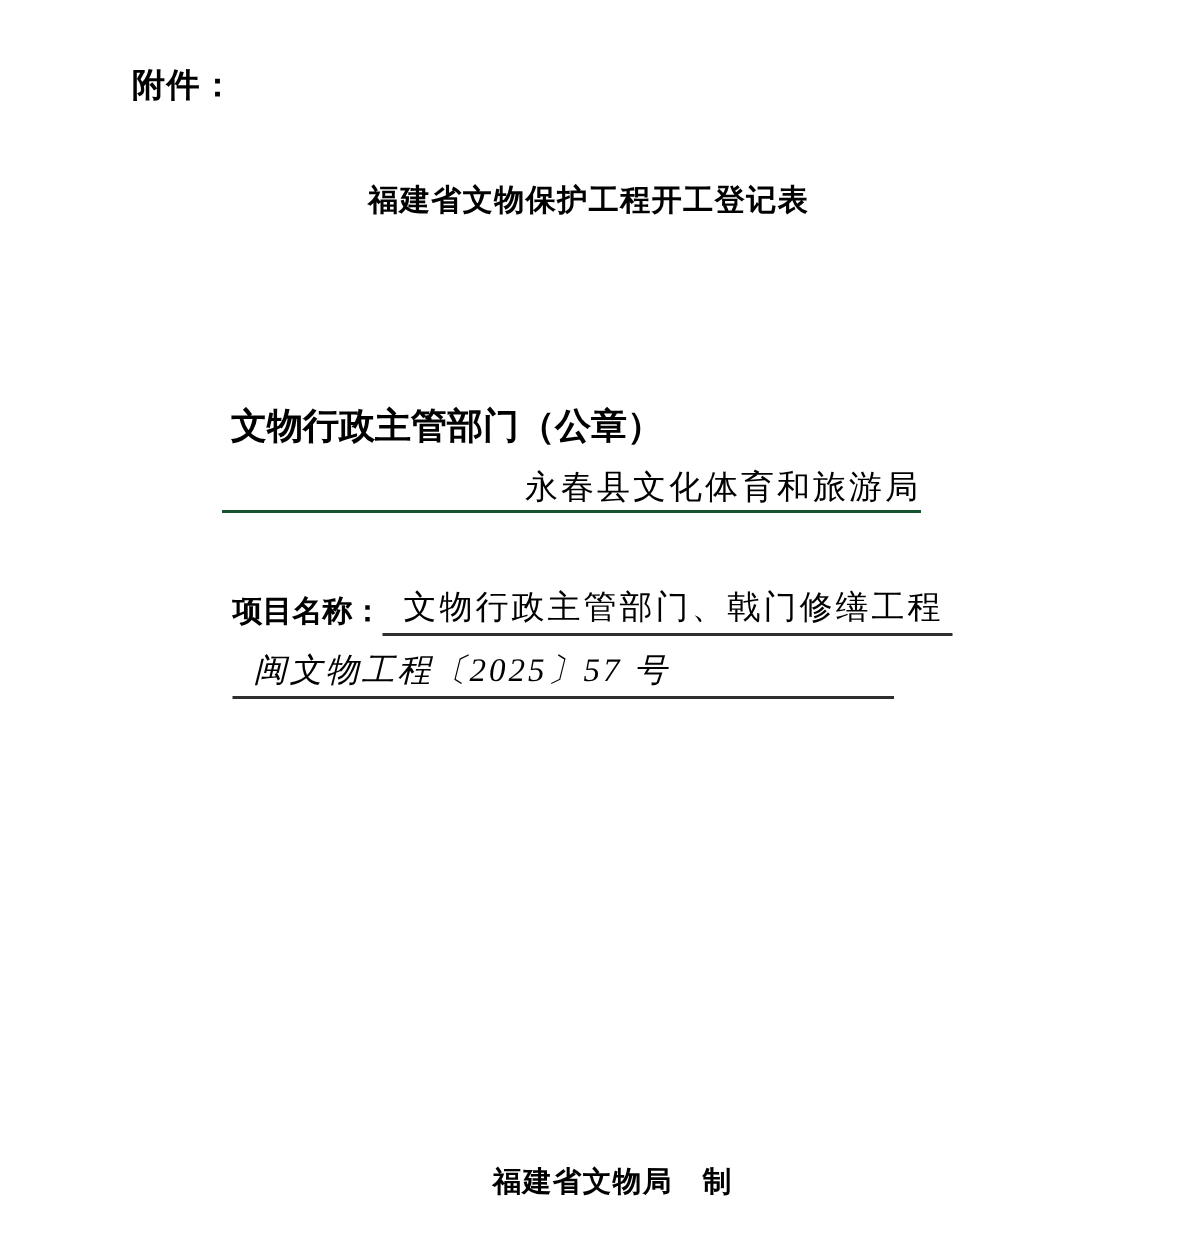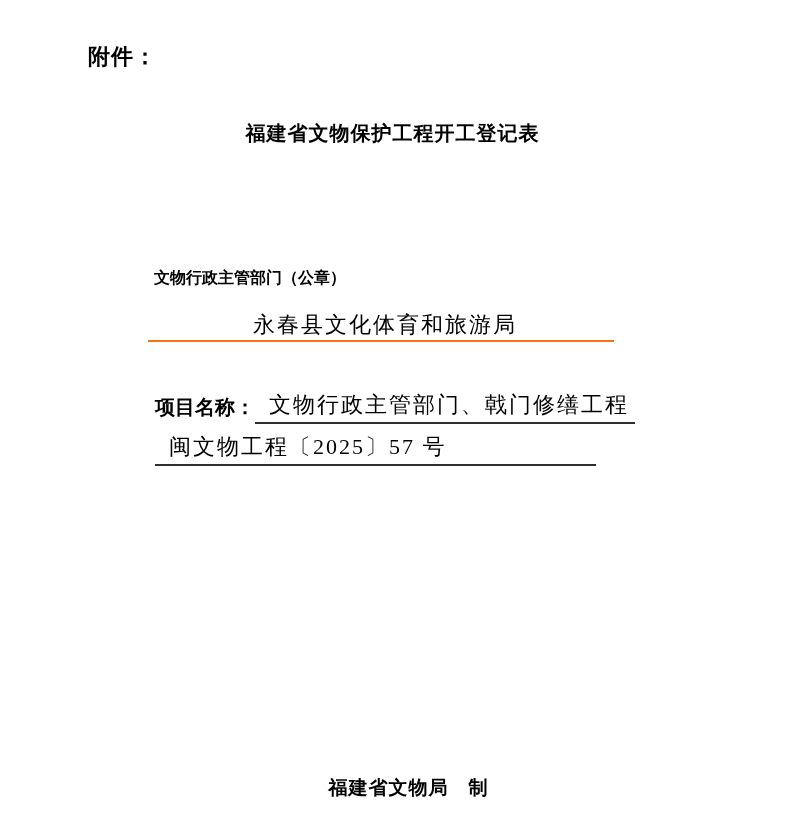--- a/index.html
+++ b/index.html
@@ -37,32 +37,32 @@
     width: 100%;
     text-align: center;
     font-size: 20px;
     font-weight: bold;
     letter-spacing: 1px;
   }
   .dept-label {
     position: absolute;
     left: 154px;
     top: 268px;
-    font-size: 16px;
+    font-size: 24px;
     font-weight: bold;
   }
   .dept-line {
     position: absolute;
     left: 148px;
     top: 310px;
     width: 466px;
     height: 32px;
-    border-bottom: 2px solid #f97316;
+    border-bottom: 2px solid #14532d;
     box-sizing: border-box;
-    text-align: left;
+    text-align: right;
     padding-left: 105px;
     font-size: 22px;
     letter-spacing: 2px;
     line-height: 30px;
     white-space: nowrap;
   }
   .fields {
     position: absolute;
     left: 155px;
     top: 382px;
@@ -86,20 +86,21 @@
     border-bottom: 2px solid #2e2e2e;
     box-sizing: border-box;
     font-size: 22px;
     letter-spacing: 2px;
     padding: 0 0 2px 14px;
     white-space: nowrap;
     overflow: visible;
   }
   .field-row:last-child .field-value {
     width: 441px;
+    font-style: italic;
   }
   .doc-footer {
     position: absolute;
     left: 16px;
     top: 775px;
     width: 100%;
     text-align: center;
     font-size: 19px;
     font-weight: bold;
     letter-spacing: 1px;

